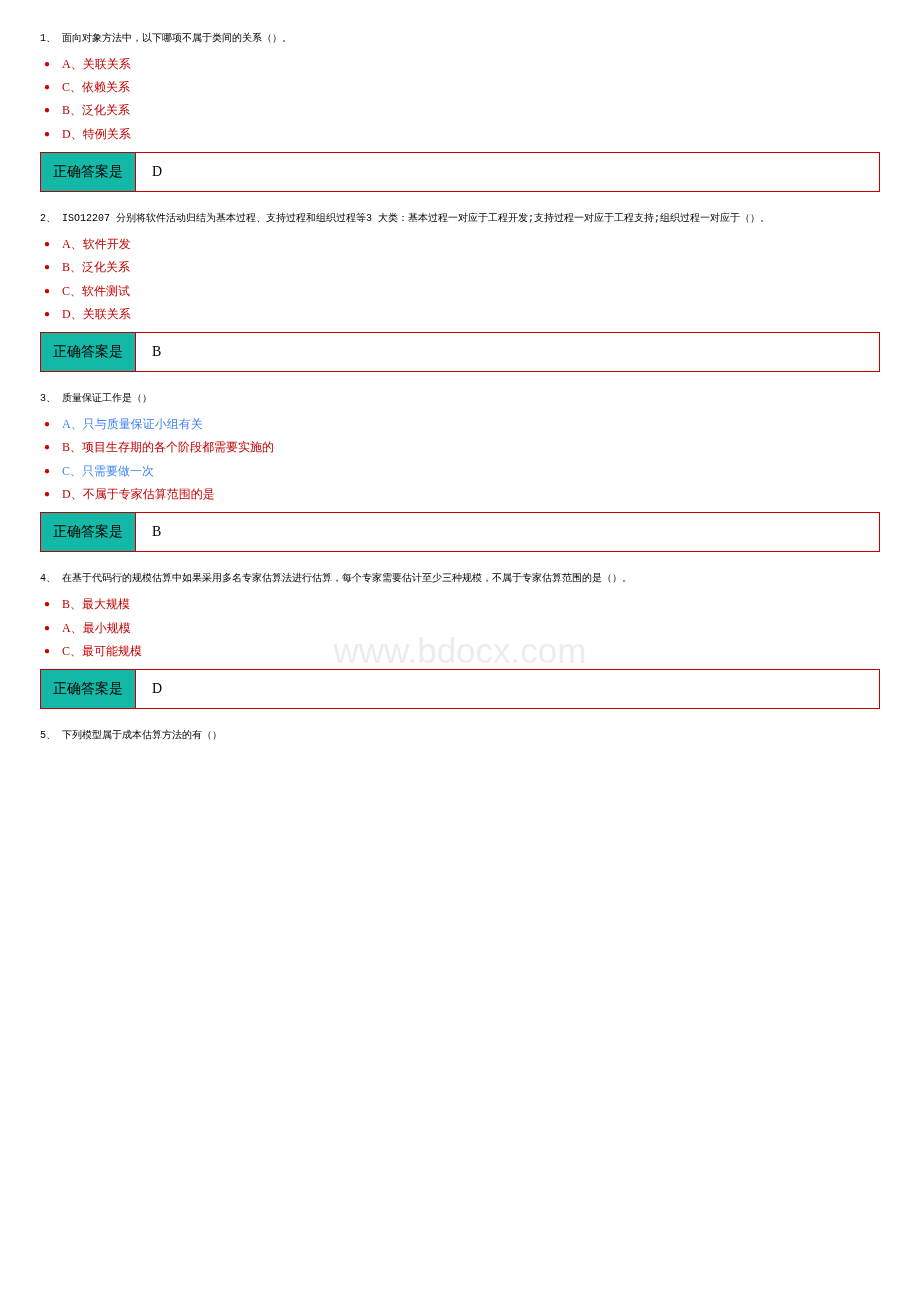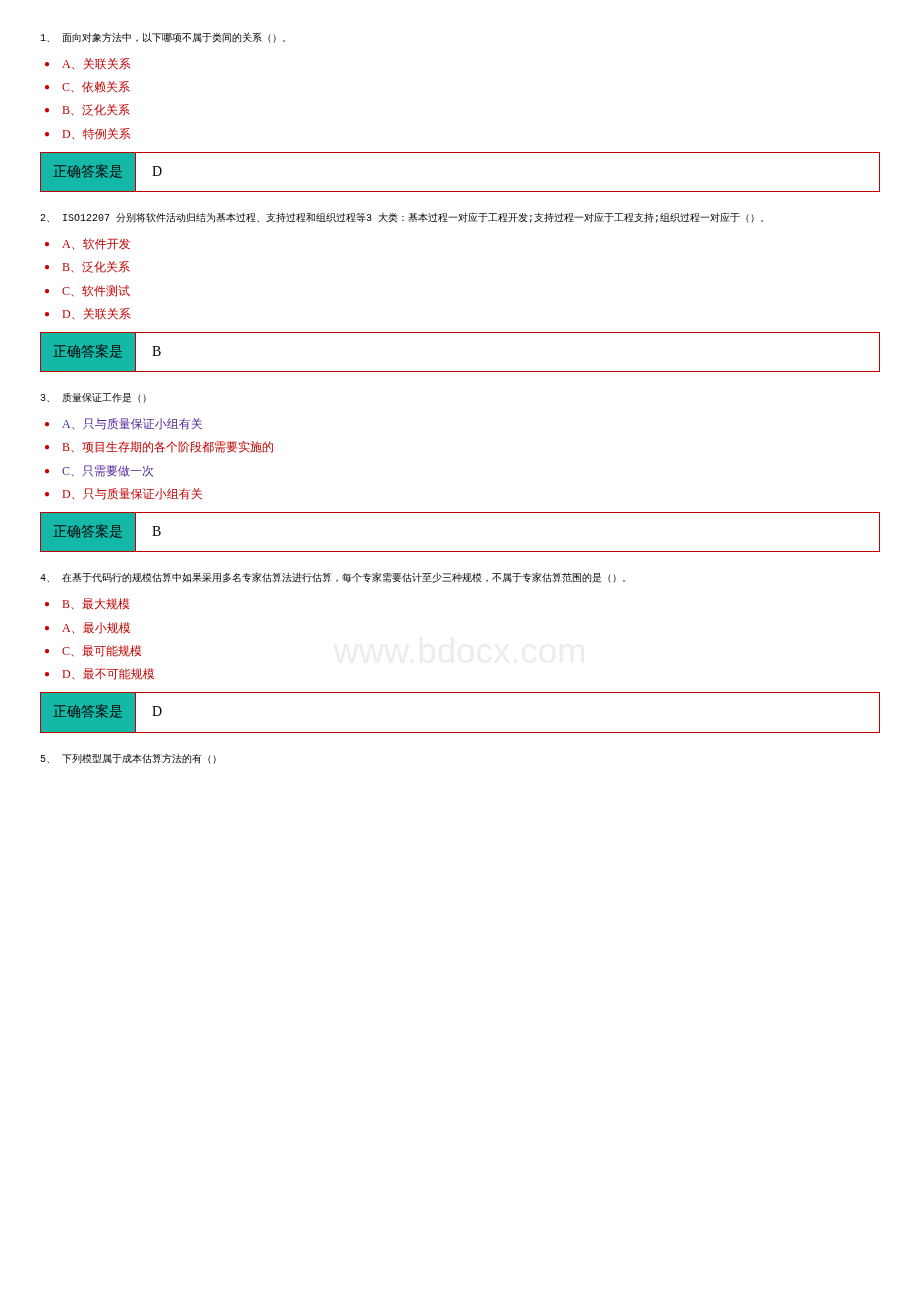--- a/index.html
+++ b/index.html
@@ -44,21 +44,21 @@
       left: 4px;
       top: 0;
       color: #c00;
       font-size: 10px;
       line-height: 1.8;
     }
     .option-red {
       color: #c00000;
     }
     .option-black {
-      color: #4c1d95;
+      color: #3b82f6;
     }
     .answer-box {
       border: 1px solid #c00000;
       display: flex;
       align-items: stretch;
       margin-top: 6px;
       margin-bottom: 10px;
     }
     .answer-label {
       background: #14b8a6;
@@ -122,34 +122,33 @@
         <div class="answer-label">正确答案是</div>
         <div class="answer-value">B</div>
       </div>
     </div>
     <div class="question-block">
       <p class="question-text">3、 质量保证工作是（）</p>
       <ul class="options-list">
         <li class="option-black">A、只与质量保证小组有关</li>
         <li class="option-red">B、项目生存期的各个阶段都需要实施的</li>
         <li class="option-black">C、只需要做一次</li>
-        <li class="option-red">D、只与质量保证小组有关</li>
+        <li class="option-red">D、不属于专家估算范围的是</li>
       </ul>
       <div class="answer-box">
         <div class="answer-label">正确答案是</div>
         <div class="answer-value">B</div>
       </div>
     </div>
     <div class="question-block">
       <p class="question-text">4、 在基于代码行的规模估算中如果采用多名专家估算法进行估算，每个专家需要估计至少三种规模，不属于专家估算范围的是（）。</p>
       <ul class="options-list">
         <li class="option-red">B、最大规模</li>
         <li class="option-red">A、最小规模</li>
         <li class="option-red">C、最可能规模</li>
-        <li class="option-red">D、最不可能规模</li>
       </ul>
       <div class="answer-box">
         <div class="answer-label">正确答案是</div>
         <div class="answer-value">D</div>
       </div>
     </div>
     <div class="question-block">
       <p class="question-text">5、 下列模型属于成本估算方法的有（）</p>
     </div>
   </div>

